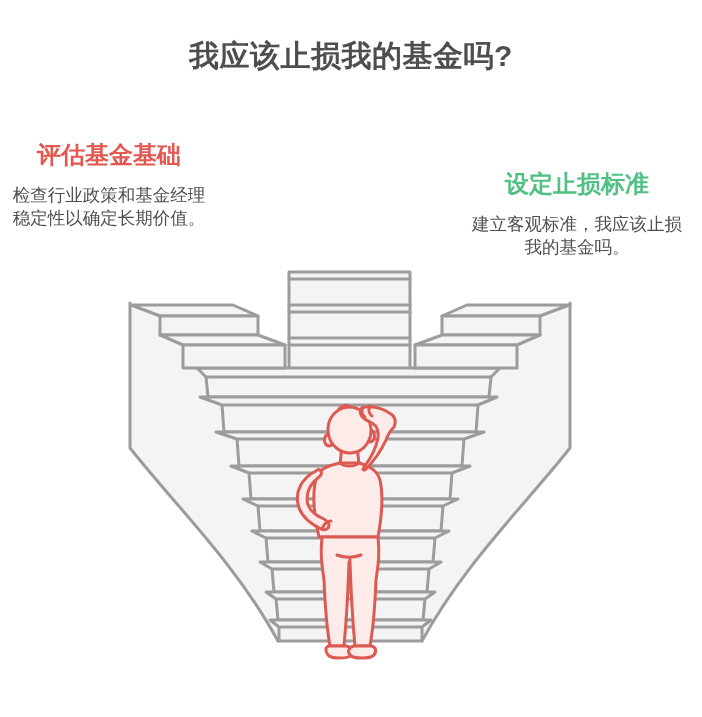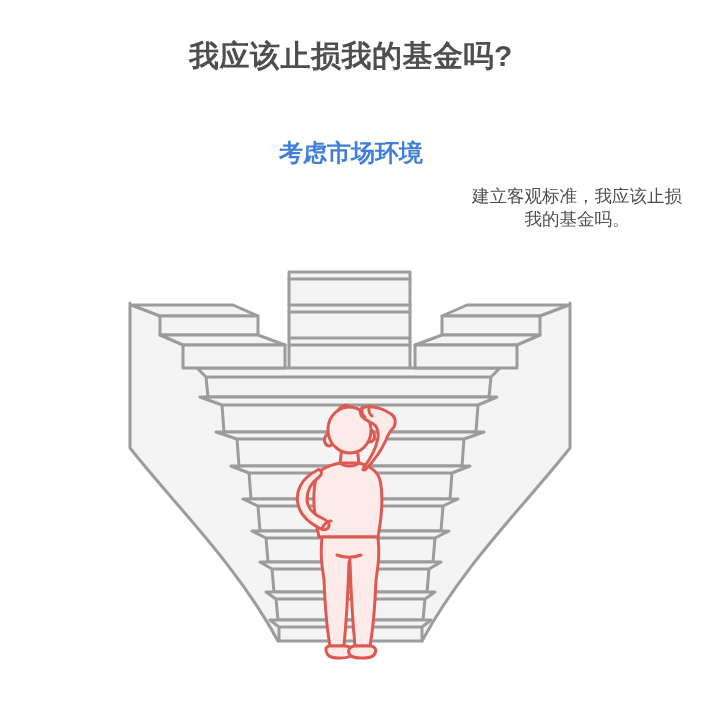--- a/index.html
+++ b/index.html
@@ -22,26 +22,30 @@
   .c-green h2{color:#50c183;}
   .art{position:absolute;left:0;top:0;width:702px;height:717px;}
 </style>
 </head>
 <body>
 
 <div class="stage">
 
   <div class="page-title">我应该止损我的基金吗?</div>
 
+  <div class="col col-1 c-red">
+    <h2>评估基金基础</h2>
+    <p>检查行业政策和基金经理稳定性以确定长期价值。</p>
+  </div>
 
   <div class="col col-2 c-blue">
-    <h2>考虑市场环境</h2>
   </div>
 
   <div class="col col-3 c-green">
+    <h2>设定止损标准</h2>
     <p>建立客观标准，我应该止损我的基金吗。</p>
   </div>
 
   <svg class="art" viewBox="0 0 702 717" xmlns="http://www.w3.org/2000/svg">
 
     <g stroke="#9c9c9c" stroke-width="3" fill="#f4f4f4" stroke-linejoin="round" stroke-linecap="round">
 
       <g>
         <rect x="289" y="272" width="121" height="98"></rect>
         <path d="M289,279 H410 M289,305 H410 M289,312 H410 M289,338 H410 M289,345 H410" fill="none"></path>

